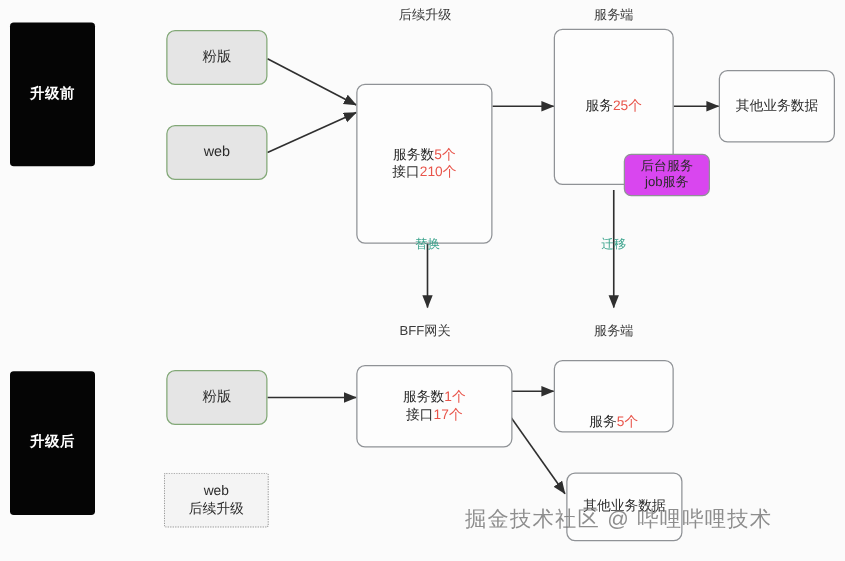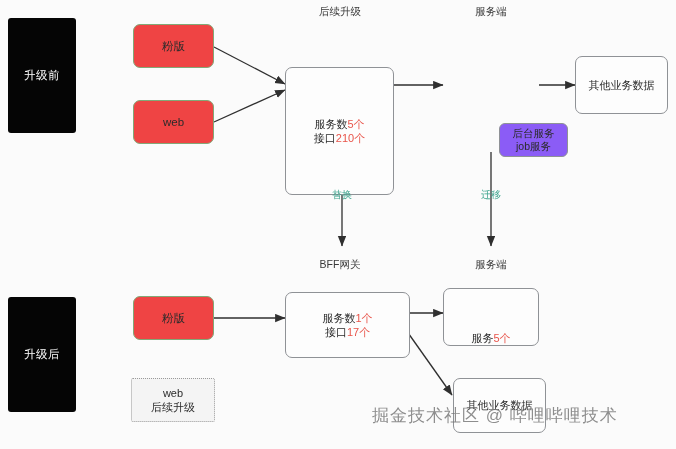--- a/index.html
+++ b/index.html
@@ -33,39 +33,39 @@
     align-items: center;
     justify-content: center;
     text-align: center;
     line-height: 1.28;
   }
   .phase-box {
     background: #050505;
     color: #ffffff;
     border-radius: 3px;
     font-size: 11.5px;
-    font-weight: normal;
+    font-weight: bold;
     letter-spacing: 0.5px;
   }
   .green-box {
-    background: #ef4444;
+    background: #e5e5e5;
     border: 1.2px solid #82a877;
     border-radius: 7px;
     color: #2b2b2b;
     font-size: 11.5px;
   }
   .plain-box {
     background: #fdfdfd;
     border: 1.2px solid #8f9296;
     border-radius: 7px;
     color: #2b2b2b;
     font-size: 11px;
   }
   .small-box {
-    background: #8b5cf6;
+    background: #d946ef;
     border: 1.2px solid #8f9296;
     border-radius: 6px;
     color: #2b2b2b;
     font-size: 10.5px;
     z-index: 6;
   }
   .dotted-box {
     background: #f4f4f4;
     border: 1.4px dotted #9a9a9a;
     border-radius: 2px;
@@ -153,20 +153,23 @@
     <span>后续升级</span>
   </div>
   <div class="node plain-box" style="left:285px; top:23px; width:109px; height:128px;margin-top:44px;">
     <span class="line"><span>服务数</span><span class="num">5</span><span class="num">个</span></span>
     <span class="line"><span>接口</span><span class="num">210</span><span class="num">个</span></span>
   </div>
 
   <div class="caption" style="left:443px; top:5px; width:96px;">
     <span>服务端</span>
   </div>
+  <div class="node plain-box" style="left:443px; top:23px; width:96px; height:125px;">
+    <span class="line"><span>服务</span><span class="num">25</span><span class="num">个</span></span>
+  </div>
 
   <div class="node small-box" style="left:499px; top:123px; width:69px; height:34px;">
     <span class="line">后台服务</span>
     <span class="line">job服务</span>
   </div>
 
   <div class="node plain-box" style="left:575px; top:56px; width:93px; height:58px;">
     <span class="line">其他业务数据</span>
   </div>
 

